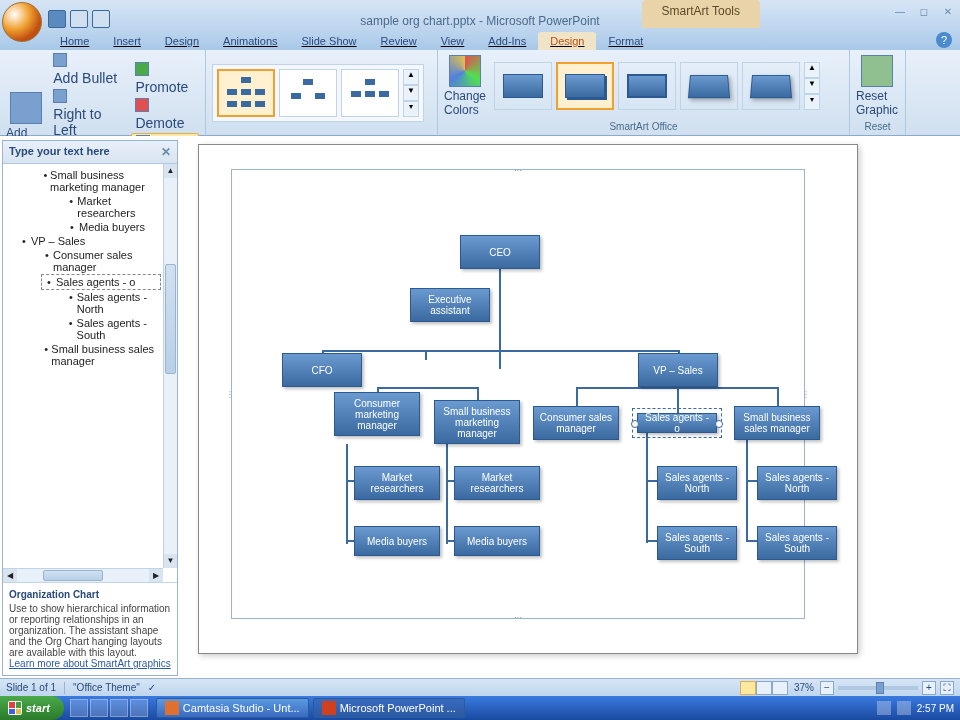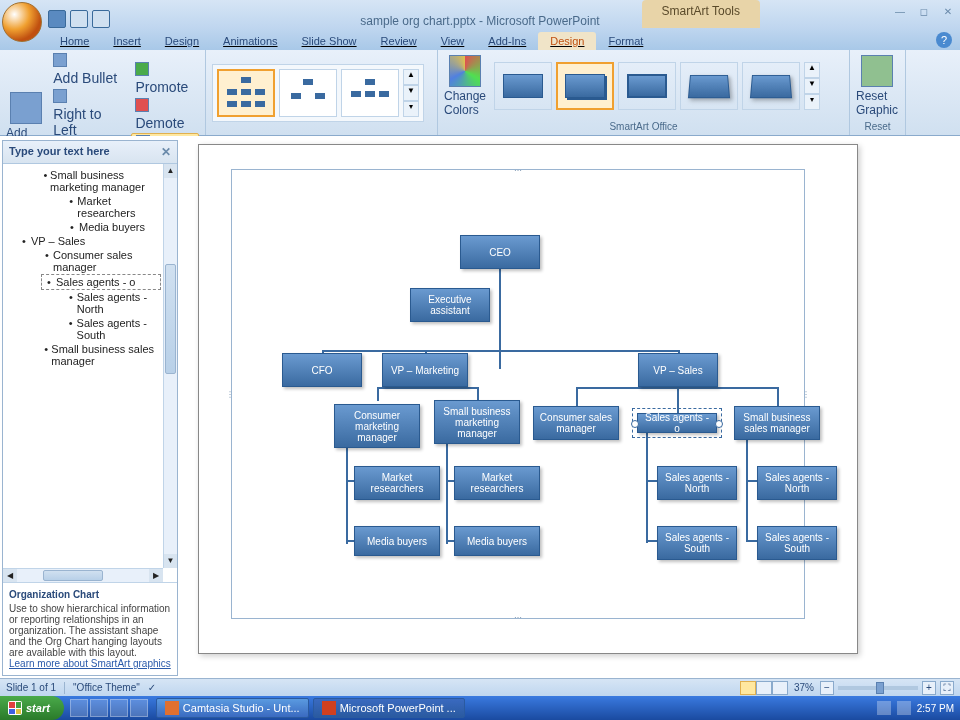--- a/index.html
+++ b/index.html
@@ -349,23 +349,22 @@
             <div class="conn" style="left: 104px; top: 360px; width: 16px; height: 2px;"></div>
             <div class="conn" style="left: 204px; top: 300px; width: 16px; height: 2px;"></div>
             <div class="conn" style="left: 204px; top: 360px; width: 16px; height: 2px;"></div>
             <div class="conn" style="left: 404px; top: 300px; width: 16px; height: 2px;"></div>
             <div class="conn" style="left: 404px; top: 360px; width: 16px; height: 2px;"></div>
             <div class="conn" style="left: 504px; top: 300px; width: 16px; height: 2px;"></div>
             <div class="conn" style="left: 504px; top: 360px; width: 16px; height: 2px;"></div>
             <div class="node" style="left: 218px; top: 55px; width: 80px; height: 34px;">CEO</div>
             <div class="node" style="left: 168px; top: 108px; width: 80px; height: 34px;">Executive assistant</div>
             <div class="node" style="left: 40px; top: 173px; width: 80px; height: 34px;">CFO</div>
-            <div class="node" style="left: 140px; top: 173px; width: 86px; height: 34px;">VP – Marketing</div>
             <div class="node" style="left: 396px; top: 173px; width: 80px; height: 34px;">VP – Sales</div>
-            <div class="node" style="left: 92px; top: 224px; width: 86px; height: 44px;">Consumer marketing manager</div>
+            <div class="node" style="left: 92px; top: 212px; width: 86px; height: 44px;">Consumer marketing manager</div>
             <div class="node" style="left: 192px; top: 220px; width: 86px; height: 44px;">Small business marketing manager</div>
             <div class="node" style="left: 291px; top: 226px; width: 86px; height: 34px;">Consumer sales manager</div>
             <div class="node sel" style="left: 395px; top: 233px; width: 80px; height: 20px;">Sales agents - o</div>
             <div class="node" style="left: 492px; top: 226px; width: 86px; height: 34px;">Small business sales manager</div>
             <div class="node" style="left: 112px; top: 286px; width: 86px; height: 34px;">Market researchers</div>
             <div class="node" style="left: 212px; top: 286px; width: 86px; height: 34px;">Market researchers</div>
             <div class="node" style="left: 112px; top: 346px; width: 86px; height: 30px;">Media buyers</div>
             <div class="node" style="left: 212px; top: 346px; width: 86px; height: 30px;">Media buyers</div>
             <div class="node" style="left: 415px; top: 286px; width: 80px; height: 34px;">Sales agents - North</div>
             <div class="node" style="left: 515px; top: 286px; width: 80px; height: 34px;">Sales agents - North</div>

